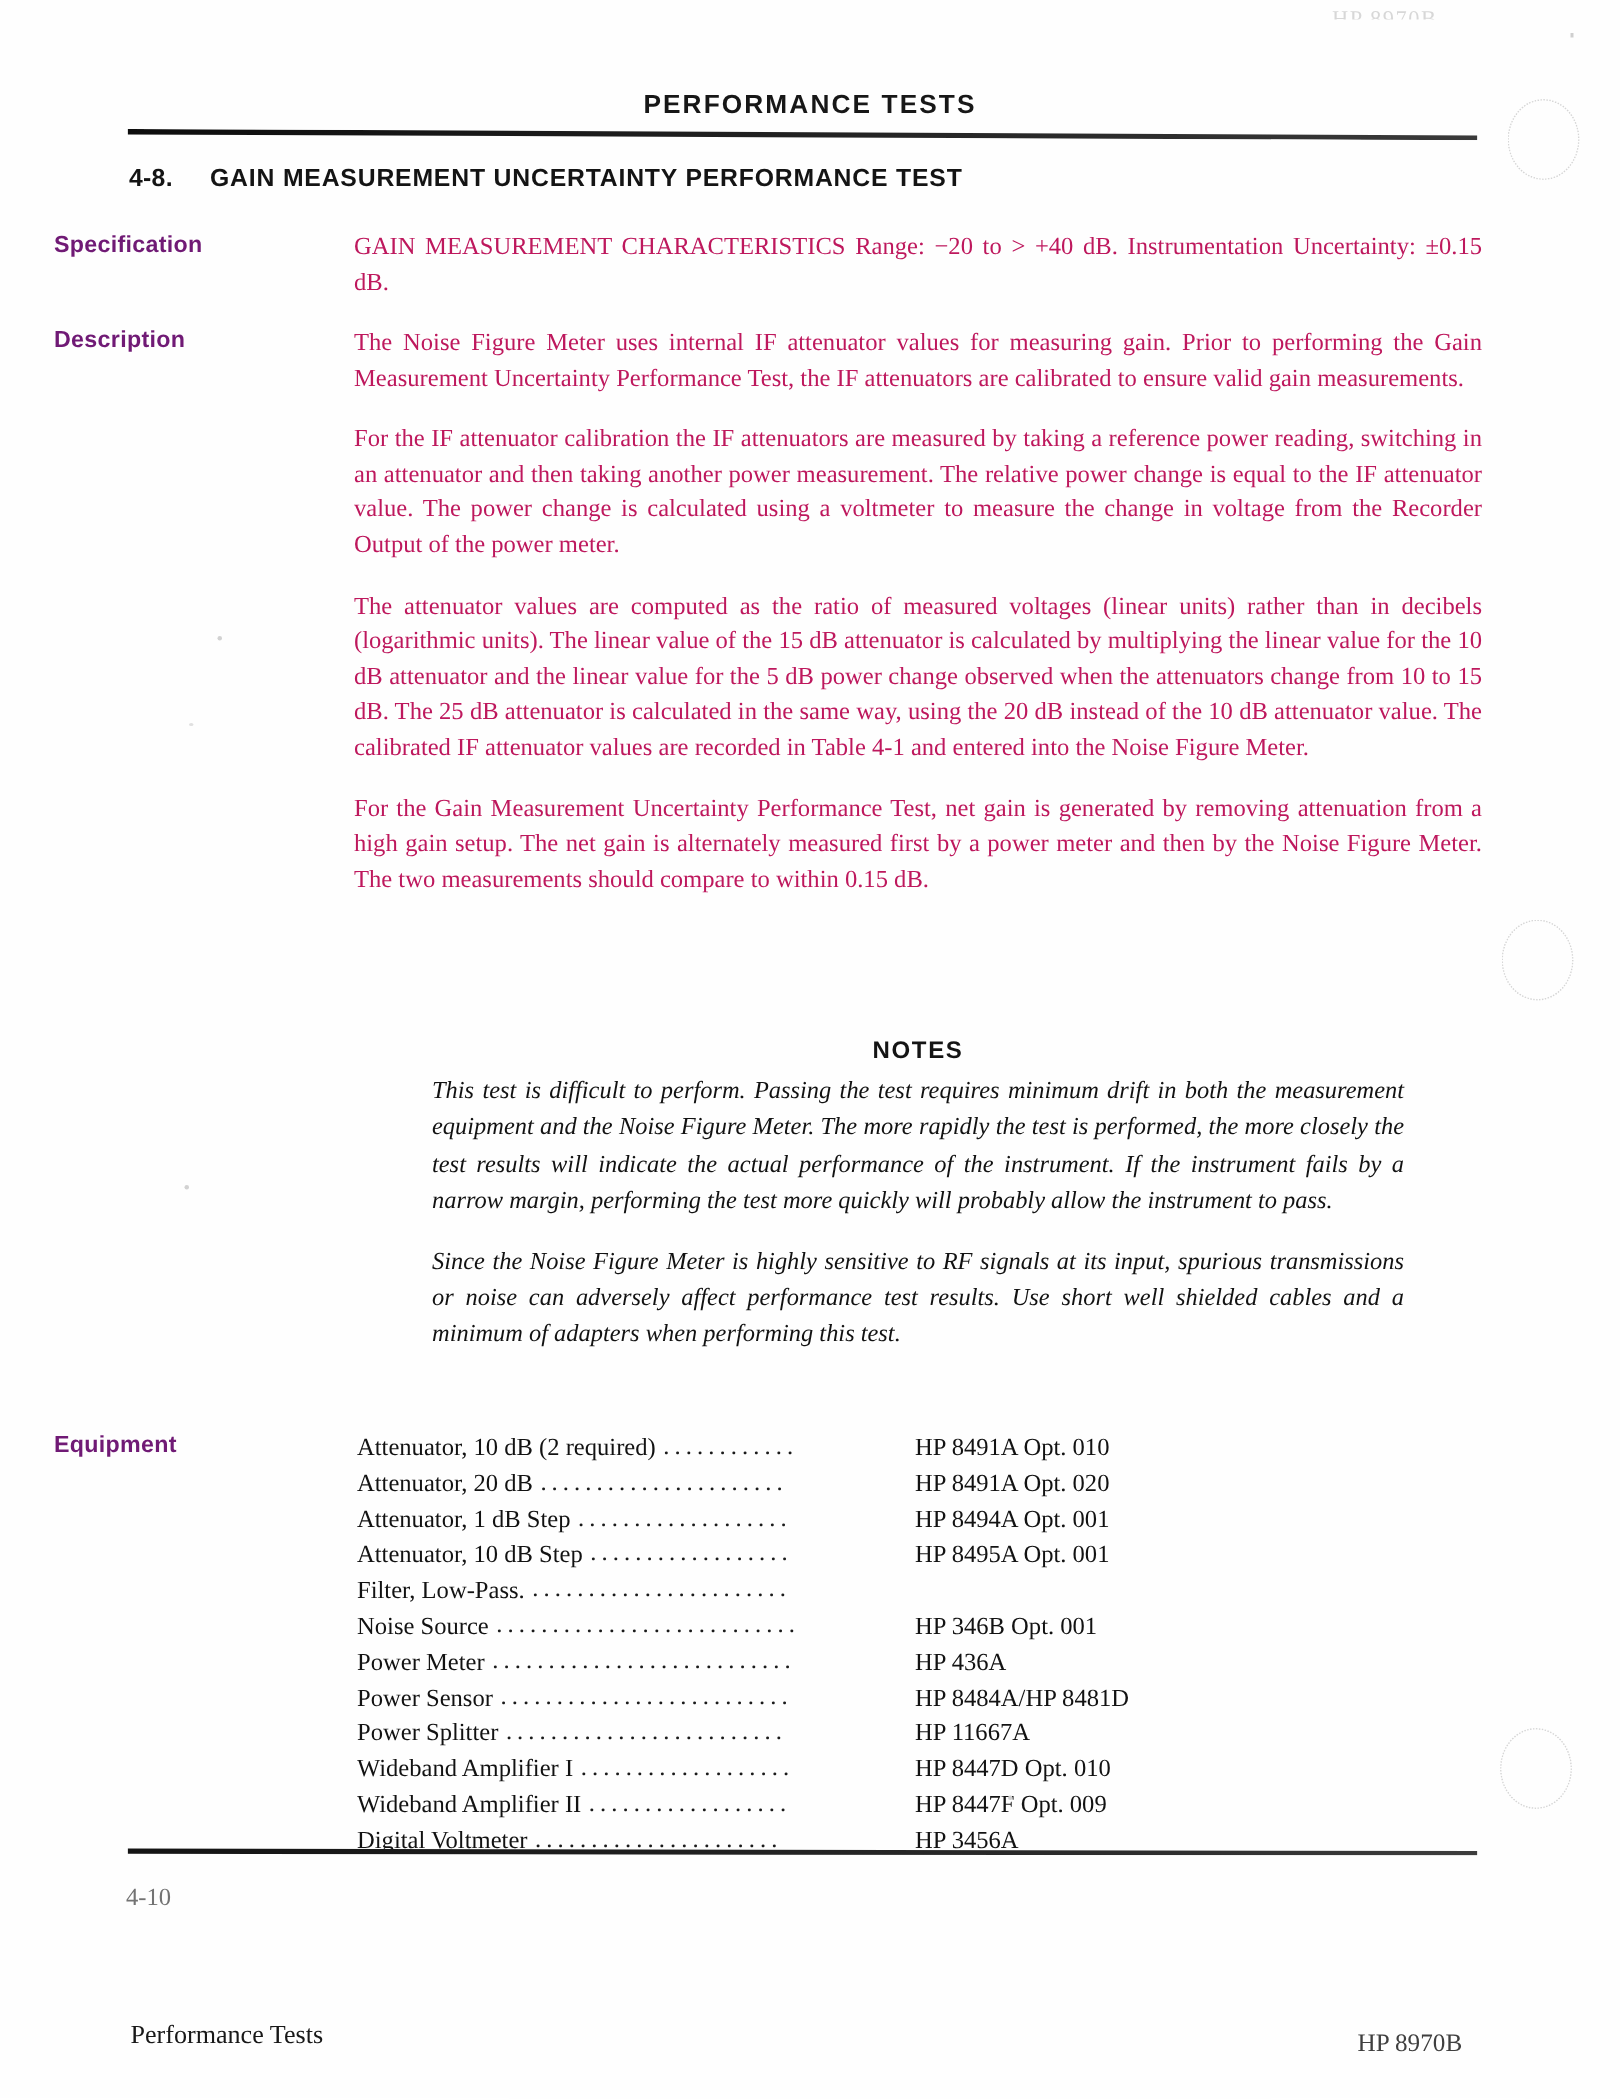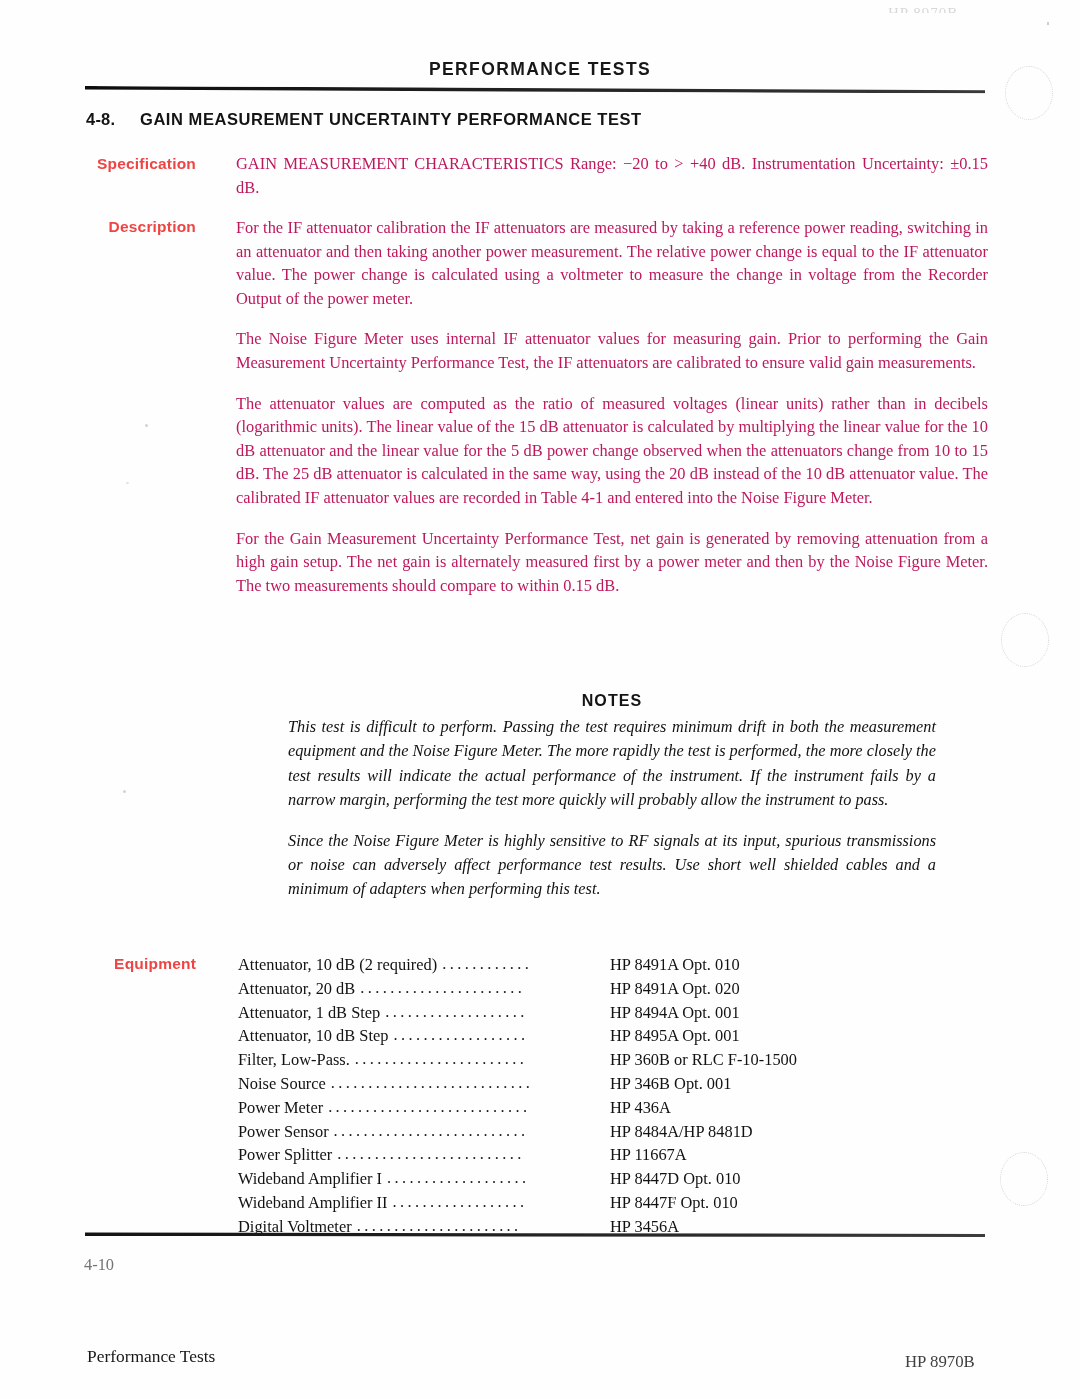--- a/index.html
+++ b/index.html
@@ -89,22 +89,22 @@
     white-space: nowrap;
   }
 
   
   .label {
     position: absolute;
     font-family: "Liberation Sans", sans-serif;
     font-weight: bold;
     font-size: 15.5px;
     letter-spacing: .2px;
-    color: #ef4444;
-    text-align: right;
+    color: #701a75;
+    text-align: left;
     width: 160px;
   }
   .lbl-spec { left: 36px;  top: 155px; }
   .lbl-desc { left: 36px;  top: 218px; }
   .lbl-equip{ left: 36px;  top: 955px; }
 
   
   .body-col {
     position: absolute;
     left: 236px;
@@ -256,22 +256,22 @@
   <div class="sec-num">4-8.</div>
   <div class="sec-title">GAIN MEASUREMENT UNCERTAINTY PERFORMANCE TEST</div>
 
   <div class="label lbl-spec">Specification</div>
   <div class="body-col" id="spec-block">
     <p class="para">GAIN MEASUREMENT CHARACTERISTICS Range: −20 to &gt; +40 dB. Instrumentation Uncertainty: ±0.15 dB.</p>
   </div>
 
   <div class="label lbl-desc">Description</div>
   <div class="body-col" id="desc-block">
+    <p class="para">The Noise Figure Meter uses internal IF attenuator values for measuring gain. Prior to performing the Gain Measurement Uncertainty Performance Test, the IF attenuators are calibrated to ensure valid gain measurements.</p>
     <p class="para">For the IF attenuator calibration the IF attenuators are measured by taking a reference power reading, switching in an attenuator and then taking another power measurement. The relative power change is equal to the IF attenuator value. The power change is calculated using a voltmeter to measure the change in voltage from the Recorder Output of the power meter.</p>
-    <p class="para">The Noise Figure Meter uses internal IF attenuator values for measuring gain. Prior to performing the Gain Measurement Uncertainty Performance Test, the IF attenuators are calibrated to ensure valid gain measurements.</p>
     <p class="para">The attenuator values are computed as the ratio of measured voltages (linear units) rather than in decibels (logarithmic units). The linear value of the 15 dB attenuator is calculated by multiplying the linear value for the 10 dB attenuator and the linear value for the 5 dB power change observed when the attenuators change from 10 to 15 dB. The 25 dB attenuator is calculated in the same way, using the 20 dB instead of the 10 dB attenuator value. The calibrated IF attenuator values are recorded in Table 4-1 and entered into the Noise Figure Meter.</p>
     <p class="para">For the Gain Measurement Uncertainty Performance Test, net gain is generated by removing attenuation from a high gain setup. The net gain is alternately measured first by a power meter and then by the Noise Figure Meter. The two measurements should compare to within 0.15 dB.</p>
   </div>
 
   <div class="notes-wrap">
     <div class="notes-title">NOTES</div>
     <p class="note-para">This test is difficult to perform. Passing the test requires minimum drift in both the measurement equipment and the Noise Figure Meter. The more rapidly the test is performed, the more closely the test results will indicate the actual performance of the instrument. If the instrument fails by a narrow margin, performing the test more quickly will probably allow the instrument to pass.</p>
     <p class="note-para">Since the Noise Figure Meter is highly sensitive to RF signals at its input, spurious transmissions or noise can adversely affect performance test results. Use short well shielded cables and a minimum of adapters when performing this test.</p>
   </div>
 
@@ -293,21 +293,20 @@
         <span class="equip-model">HP 8494A Opt. 001</span>
       </div>
       <div class="equip-row">
         <span class="equip-name">Attenuator, 10 dB Step</span>
         <span class="equip-dots">..................</span>
         <span class="equip-model">HP 8495A Opt. 001</span>
       </div>
       <div class="equip-row">
         <span class="equip-name">Filter, Low-Pass.</span>
         <span class="equip-dots">.......................</span>
-        <span class="equip-model">HP 360B or RLC F-10-1500</span>
       </div>
       <div class="equip-row">
         <span class="equip-name">Noise Source</span>
         <span class="equip-dots">...........................</span>
         <span class="equip-model">HP 346B Opt. 001</span>
       </div>
       <div class="equip-row">
         <span class="equip-name">Power Meter</span>
         <span class="equip-dots">...........................</span>
         <span class="equip-model">HP 436A</span>
@@ -323,21 +322,21 @@
         <span class="equip-model">HP 11667A</span>
       </div>
       <div class="equip-row">
         <span class="equip-name">Wideband Amplifier I</span>
         <span class="equip-dots">...................</span>
         <span class="equip-model">HP 8447D Opt. 010</span>
       </div>
       <div class="equip-row">
         <span class="equip-name">Wideband Amplifier II</span>
         <span class="equip-dots">..................</span>
-        <span class="equip-model">HP 8447F Opt. 010</span>
+        <span class="equip-model">HP 8447F Opt. 009</span>
       </div>
       <div class="equip-row">
         <span class="equip-name">Digital Voltmeter</span>
         <span class="equip-dots">......................</span>
         <span class="equip-model">HP 3456A</span>
       </div>
     </div>
 
   <div class="rule-bottom"></div>
   <div class="folio">4-10</div>

